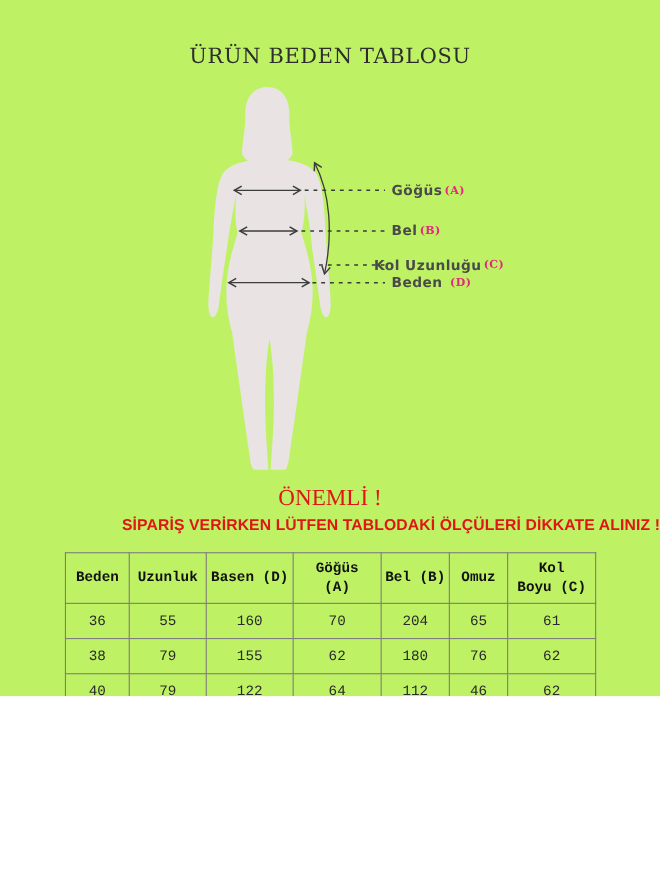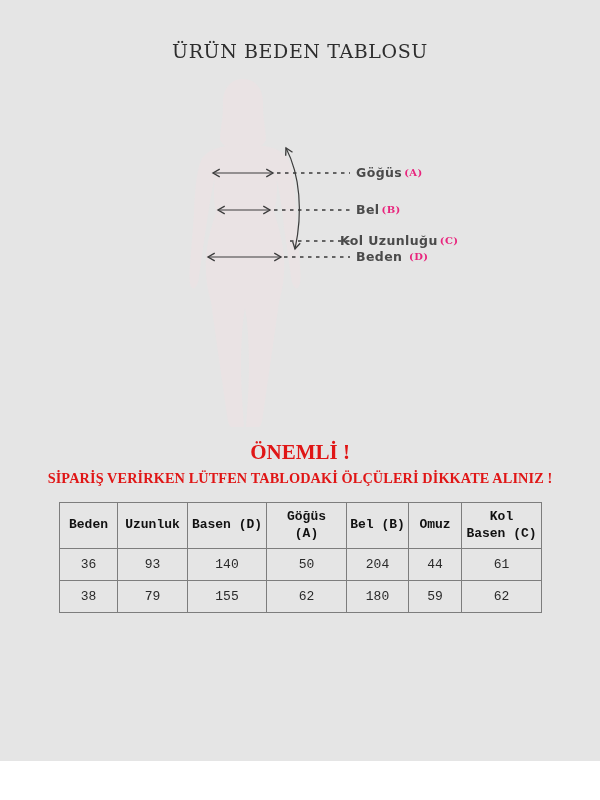--- a/index.html
+++ b/index.html
@@ -1,17 +1,17 @@
 <!DOCTYPE html>
 <html style="--accent-red: #e01616; --accent-pink: #e8257d; --silhouette: #eae3e4; --label-gray: #4a4a4a; --table-border: #7d7d7d;"><head>
 <meta charset="utf-8">
 <style>
   html,body{margin:0;padding:0;background:#ffffff;}
   .page{
-    position:relative;width:600px;height:761px;background:#e5e5e5;overflow:hidden;
+    position:relative;width:600px;height:633px;background:#bef264;overflow:hidden;
     font-family:"DejaVu Sans","Liberation Sans",sans-serif;
   }
   .title{
     position:absolute;top:40px;left:0;width:600px;text-align:center;
     font-family:"DejaVu Serif","Liberation Serif",serif;
     font-size:19px;font-weight:400;color:#2d2d2d;letter-spacing:0.6px;
   }
   .fig-svg{position:absolute;left:150px;top:70px;width:300px;height:370px;}
   .silhouette{fill:var(--silhouette,#eae3e4);}
   .meas-arrow{stroke:#3c3c3c;stroke-width:1.2;fill:none;}
@@ -25,25 +25,25 @@
     font-family:"DejaVu Serif","Liberation Serif",serif;
     font-size:10px;font-weight:bold;margin-left:2px;vertical-align:1px;
   }
   .lbl-gogus{left:356px;top:165px;}
   .lbl-bel{left:356px;top:202px;}
   .lbl-kol{left:340px;top:233px;}
   .lbl-basen{left:356px;top:249px;}
   .notice-heading{
     position:absolute;top:440px;left:0;width:600px;text-align:center;
     font-family:"Liberation Serif","DejaVu Serif",serif;
-    font-size:21px;font-weight:bold;color:var(--accent-red,#e01616);
+    font-size:21px;font-weight:normal;color:var(--accent-red,#e01616);
   }
   .notice-warning{
-    position:absolute;top:470px;left:0;width:600px;text-align:center;
-    font-family:Liberation Serif, serif;
+    position:absolute;top:470px;left:0;width:600px;text-align:right;
+    font-family:Liberation Sans, sans-serif;
     font-size:14.3px;font-weight:bold;color:var(--accent-red,#e01616);
     letter-spacing:0.1px;
   }
   table.size-table{
     position:absolute;left:59px;top:502px;width:482px;
     border-collapse:collapse;table-layout:fixed;
     font-family:Liberation Mono, monospace;
   }
   .size-table th,.size-table td{
     border:1px solid var(--table-border,#7d7d7d);
@@ -146,38 +146,47 @@
     <thead>
       <tr>
         <th>Beden</th>
         <th>Uzunluk</th>
         <th>Basen (D)</th>
         <th>Göğüs
 (A)</th>
         <th>Bel (B)</th>
         <th>Omuz</th>
         <th>Kol
-Basen (C)</th>
+Boyu (C)</th>
       </tr>
     </thead>
     <tbody>
       <tr>
         <td>36</td>
-        <td>93</td>
-        <td>140</td>
-        <td>50</td>
+        <td>55</td>
+        <td>160</td>
+        <td>70</td>
         <td>204</td>
-        <td>44</td>
+        <td>65</td>
         <td>61</td>
       </tr>
       <tr>
         <td>38</td>
         <td>79</td>
         <td>155</td>
         <td>62</td>
         <td>180</td>
-        <td>59</td>
+        <td>76</td>
+        <td>62</td>
+      </tr>
+      <tr>
+        <td>40</td>
+        <td>79</td>
+        <td>122</td>
+        <td>64</td>
+        <td>112</td>
+        <td>46</td>
         <td>62</td>
       </tr>
     </tbody>
   </table>
 
 </div>
 
 </body></html>

